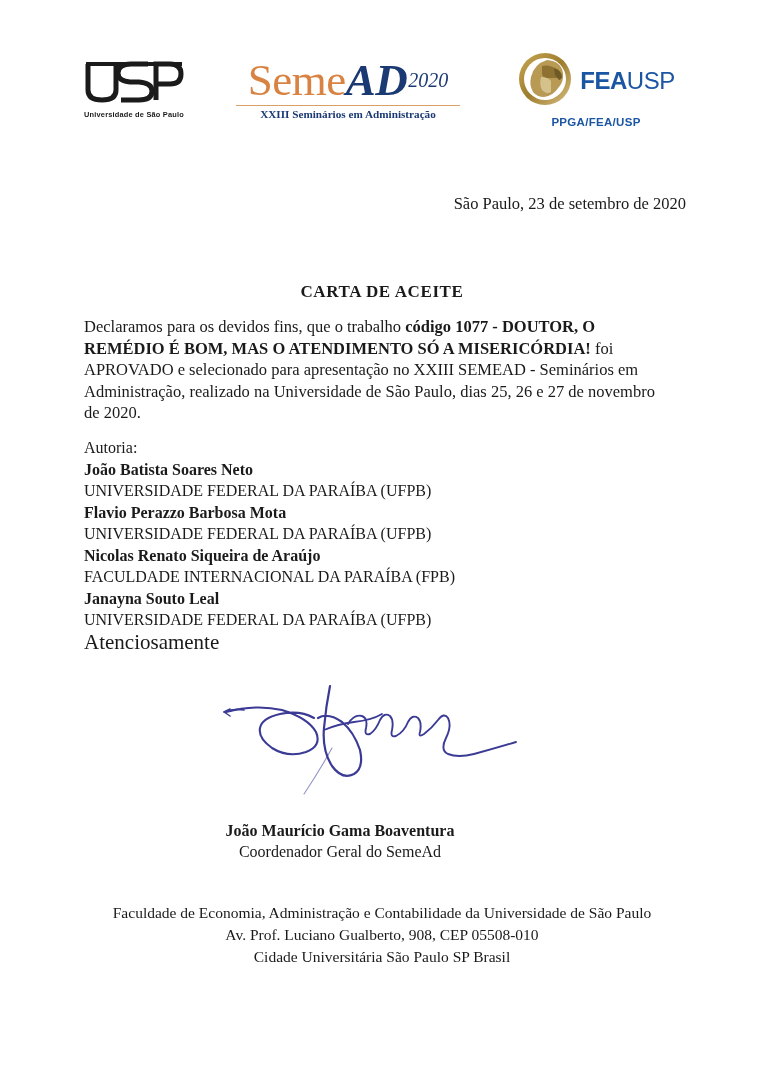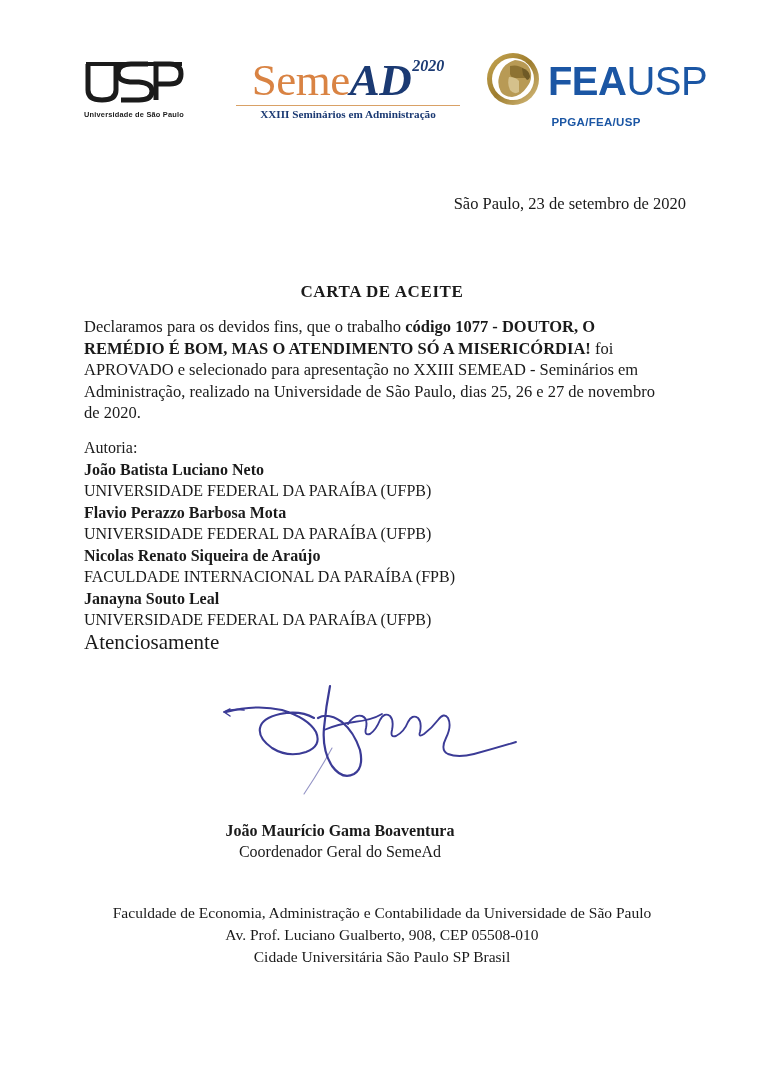--- a/index.html
+++ b/index.html
@@ -58,41 +58,41 @@
   .semead-logo {
     width: 248px;
     display: flex;
     flex-direction: column;
     align-items: center;
   }
   .semead-word {
     line-height: 1;
     white-space: nowrap;
     display: flex;
-    align-items: flex-start;
+    align-items: center;
     justify-content: center;
   }
   .semead-seme {
     font-family: "Liberation Serif", serif;
     font-size: 45px;
     color: #d98343;
     letter-spacing: -0.5px;
   }
   .semead-ad {
     font-family: "Liberation Serif", serif;
     font-size: 45px;
     font-style: italic;
     font-weight: bold;
     color: #1b3a73;
     letter-spacing: -0.5px;
   }
   .semead-year {
     font-family: "Liberation Serif", serif;
-    font-size: 16px;
-    font-weight: bold;
+    font-size: 20px;
+    font-weight: normal;
     font-style: italic;
     color: #1b3a73;
     margin-left: 1px;
   }
   .semead-rule {
     width: 224px;
     height: 1.6px;
     background: #d9a166;
     margin: 2px 0 2px 0;
   }
@@ -111,21 +111,21 @@
     flex-direction: column;
     align-items: center;
   }
   .fea-top {
     display: flex;
     align-items: center;
     gap: 7px;
   }
   .fea-words {
     font-family: "Liberation Sans", sans-serif;
-    font-size: 40px;
+    font-size: 24px;
     font-weight: bold;
     color: #1b56a4;
     line-height: 1;
     white-space: nowrap;
     letter-spacing: -0.5px;
   }
   .fea-words .light { font-weight: normal; }
   .fea-sub {
     font-family: "Liberation Sans", sans-serif;
     font-size: 11.5px;
@@ -286,21 +286,21 @@
 
   <div class="date-line">São Paulo, 23 de setembro de 2020</div>
 
   <div class="doc-title">CARTA DE ACEITE</div>
 
   <div class="intro-par"><span>Declaramos para os devidos fins, que o trabalho </span><b>código 1077 - DOUTOR, O REMÉDIO É BOM, MAS O ATENDIMENTO SÓ A MISERICÓRDIA!</b><span> foi APROVADO e selecionado para apresentação no XXIII SEMEAD - Seminários em Administração, realizado na Universidade de São Paulo, dias 25, 26 e 27 de novembro de 2020.</span></div>
 
   <div class="authors-block">
     <div class="authors-label">Autoria:</div>
 
-    <div class="author-name">João Batista Luciano Neto</div>
+    <div class="author-name">João Batista Soares Neto</div>
     <div class="author-inst">UNIVERSIDADE FEDERAL DA PARAÍBA (UFPB)</div>
 
     <div class="author-name">Flavio Perazzo Barbosa Mota</div>
     <div class="author-inst">UNIVERSIDADE FEDERAL DA PARAÍBA (UFPB)</div>
 
     <div class="author-name">Nicolas Renato Siqueira de Araújo</div>
     <div class="author-inst">FACULDADE INTERNACIONAL DA PARAÍBA (FPB)</div>
 
     <div class="author-name">Janayna Souto Leal</div>
     <div class="author-inst">UNIVERSIDADE FEDERAL DA PARAÍBA (UFPB)</div>

